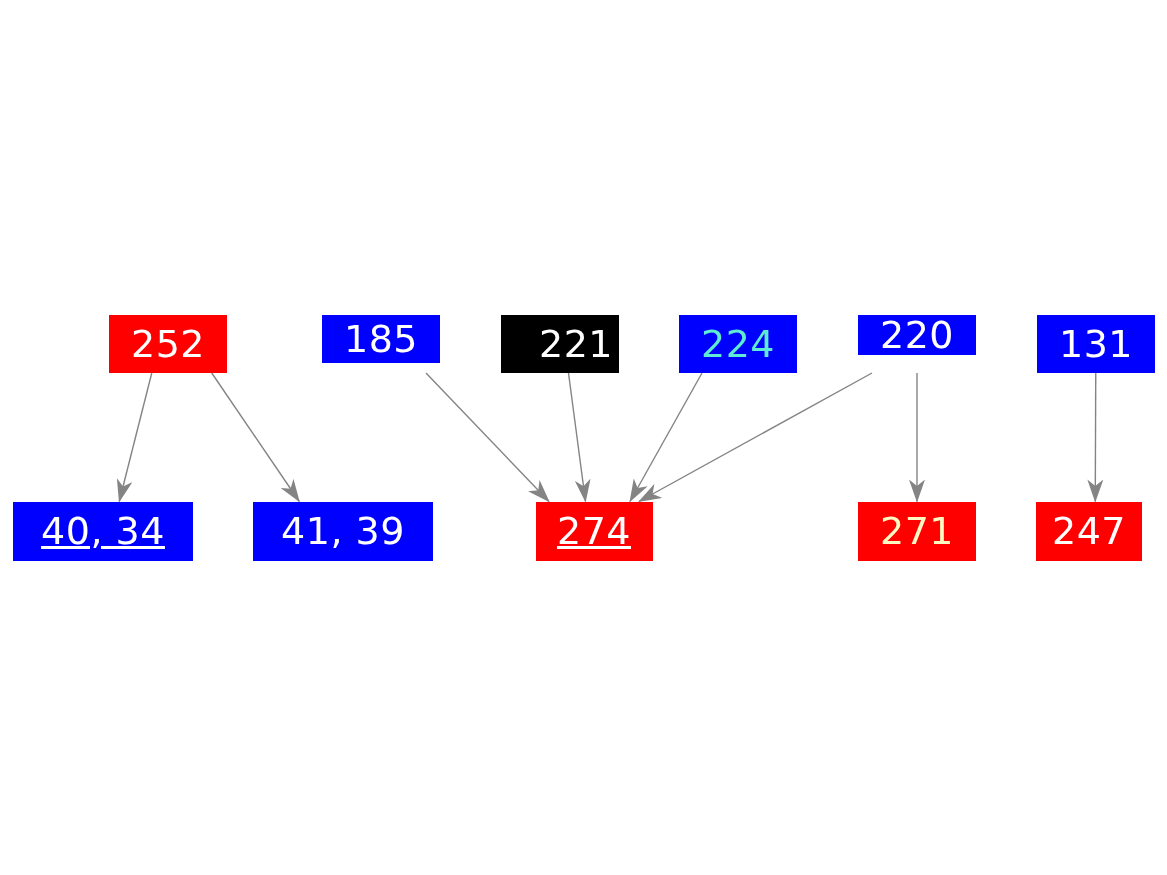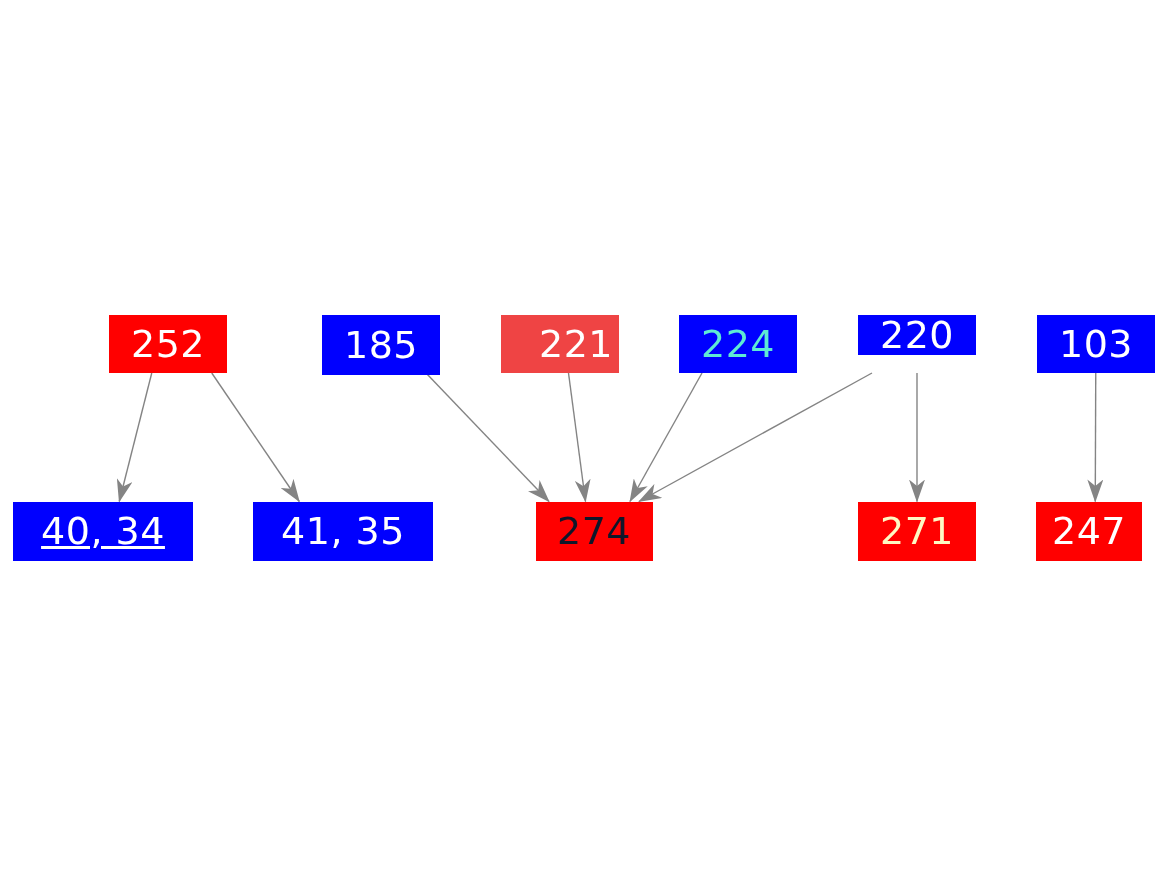--- a/index.html
+++ b/index.html
@@ -56,43 +56,43 @@
         <line x1="702" y1="373" x2="630" y2="501.5" stroke="#848484" stroke-width="1.4" marker-end="url(#arrowhead)"></line>
         <line x1="872" y1="373" x2="639" y2="501.5" stroke="#848484" stroke-width="1.4" marker-end="url(#arrowhead)"></line>
         <line x1="917" y1="373" x2="917" y2="501.5" stroke="#848484" stroke-width="1.4" marker-end="url(#arrowhead)"></line>
         <line x1="1095.75" y1="373" x2="1095.25" y2="501.5" stroke="#848484" stroke-width="1.4" marker-end="url(#arrowhead)"></line>
       </g>
   </svg>
 
 <div class="node" style="left: 109px; top: 315px; width: 118px; height: 58px; background: rgb(255, 0, 0);">
       <span class="node-label" style="color: rgb(255, 255, 255);">252</span>
     </div>
-    <div class="node" style="left: 322px; top: 315px; width: 118px; height: 60px; background: rgb(0, 0, 255);">
+    <div class="node" style="left: 322px; top: 315px; width: 118px; height: 48px; background: rgb(0, 0, 255);">
       <span class="node-label" style="color: rgb(255, 255, 255);">185</span>
     </div>
-    <div class="node" style="left: 501px; top: 315px; width: 118px; height: 58px; background: #ef4444; padding-left: 32px;">
+    <div class="node" style="left: 501px; top: 315px; width: 118px; height: 58px; background: #000000; padding-left: 32px;">
       <span class="node-label" style="color: rgb(255, 255, 255);">221</span>
     </div>
     <div class="node" style="left: 679px; top: 315px; width: 118px; height: 58px; background: rgb(0, 0, 255);">
       <span class="node-label" style="color: #5eead4;">224</span>
     </div>
     <div class="node" style="left: 858px; top: 315px; width: 118px; height: 40px; background: rgb(0, 0, 255);">
       <span class="node-label" style="color: rgb(255, 255, 255);">220</span>
     </div>
     <div class="node" style="left: 1037px; top: 315px; width: 118px; height: 58px; background: rgb(0, 0, 255);">
-      <span class="node-label" style="color: rgb(255, 255, 255);">103</span>
+      <span class="node-label" style="color: rgb(255, 255, 255);">131</span>
     </div>
     <div class="node" style="left: 13px; top: 501.5px; width: 180px; height: 59px; background: rgb(0, 0, 255);">
       <span class="node-label" style="color: rgb(255, 255, 255); text-decoration: underline;">40, 34</span>
     </div>
     <div class="node" style="left: 253px; top: 501.5px; width: 180px; height: 59px; background: rgb(0, 0, 255);">
-      <span class="node-label" style="color: rgb(255, 255, 255);">41, 35</span>
+      <span class="node-label" style="color: rgb(255, 255, 255);">41, 39</span>
     </div>
     <div class="node" style="left: 535.5px; top: 501.5px; width: 117px; height: 59px; background: rgb(255, 0, 0);">
-      <span class="node-label" style="color: #0f172a;">274</span>
+      <span class="node-label" style="color: #ffffff; text-decoration: underline;">274</span>
     </div>
     <div class="node" style="left: 858px; top: 501.5px; width: 118px; height: 59px; background: rgb(255, 0, 0);">
       <span class="node-label" style="color: #fef9c3;">271</span>
     </div>
     <div class="node" style="left: 1036px; top: 501.5px; width: 106px; height: 59px; background: rgb(255, 0, 0); justify-content: center;">
       <span class="node-label" style="color: rgb(255, 255, 255);">247</span>
     </div>
   </div>
 
 </body></html>

